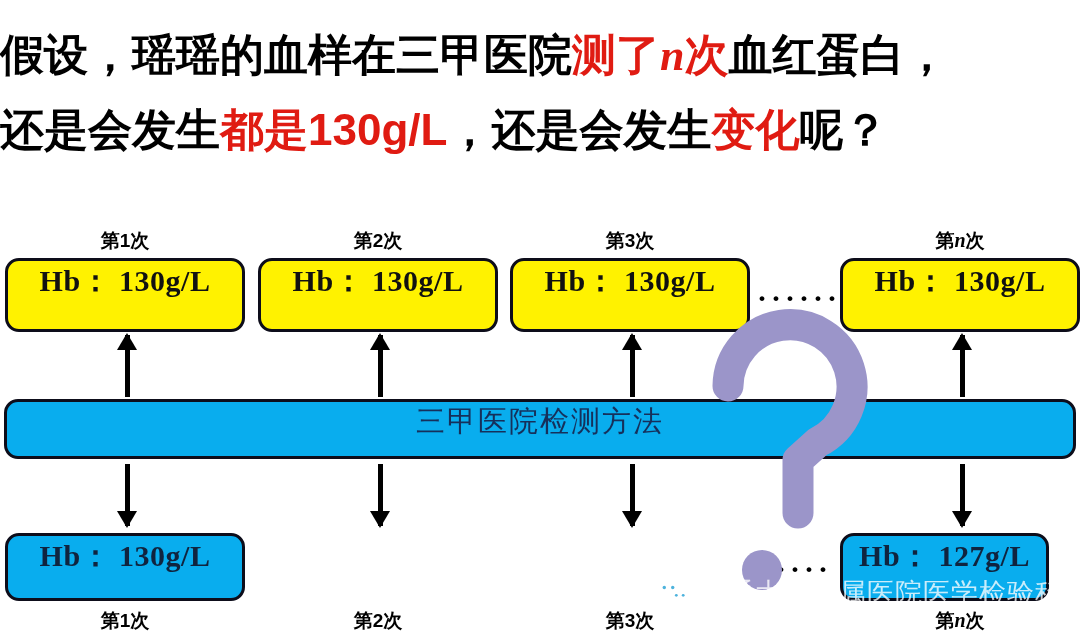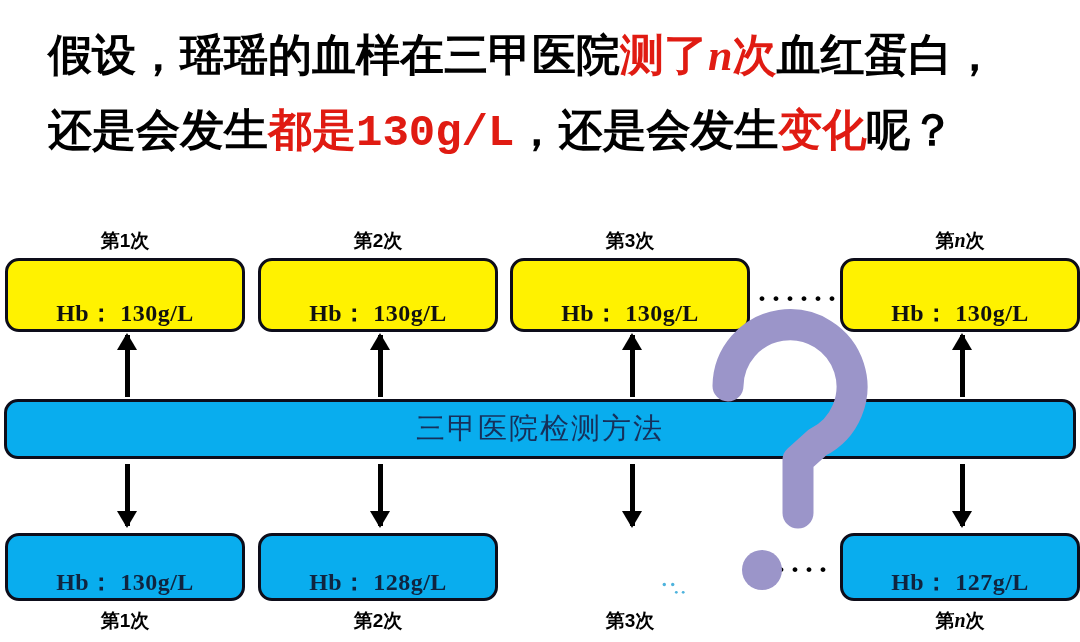--- a/index.html
+++ b/index.html
@@ -18,39 +18,38 @@
     overflow: hidden;
   }
 
   
   .title-block {
     position: absolute;
     left: 0;
     top: 18px;
     width: 864px;
     text-align: right;
-    padding-left: 48px;
   }
   .title-line {
     font-family: "Liberation Sans", "DejaVu Sans", sans-serif;
     font-weight: bold;
     font-size: 44px;
     line-height: 74px;
     color: #000000;
     white-space: nowrap;
     letter-spacing: 0px;
   }
   .red { color: #E01B12; }
   .ital-n {
     font-family: "Liberation Serif", "DejaVu Serif", serif;
     font-style: italic;
     font-weight: bold;
   }
   .lat {
-    font-family: Liberation Mono, monospace;
+    font-family: Liberation Sans, sans-serif;
     font-weight: bold;
   }
 
   
   .col-label {
     position: absolute;
     font-family: "Liberation Sans", "DejaVu Sans", sans-serif;
     font-weight: bold;
     font-size: 19px;
     color: #000000;
@@ -64,46 +63,46 @@
     font-size: 20px;
   }
 
   
   .hb-box {
     position: absolute;
     box-sizing: border-box;
     border: 3px solid #0d0d1a;
     border-radius: 14px;
     display: flex;
-    align-items: flex-end;
+    align-items: flex-start;
     justify-content: center;
     font-family: "Liberation Serif", "DejaVu Serif", serif;
     font-weight: bold;
-    font-size: 24px;
+    font-size: 30px;
     letter-spacing: 0.5px;
     white-space: nowrap;
   }
   .hb-box.yellow {
     background: #FFF200;
     color: #111111;
   }
   .hb-box.blue {
     background: #09ADEE;
     color: #10243F;
   }
 
   
   .method-bar {
     position: absolute;
     box-sizing: border-box;
     border: 3px solid #0d0d1a;
     border-radius: 14px;
     background: #09ADEE;
     display: flex;
-    align-items: center;
+    align-items: flex-start;
     justify-content: center;
     font-family: "Liberation Sans", "DejaVu Sans", sans-serif;
     font-size: 29px;
     color: #16305B;
     letter-spacing: 2px;
   }
 
   
   .arrow {
     position: absolute;
@@ -237,24 +236,21 @@
       <div class="head" style="top:47px;"></div>
     </div>
   <div class="arrow down" style="left:960px; top:464px;">
       <div class="shaft" style="height:62px;"></div>
       <div class="head" style="top:47px;"></div>
     </div>
 
   <div class="hb-box blue" style="left:5px;  top:533px; width:240px; height:68px;">
       <span>Hb： 130g/L</span>
     </div>
-  <div class="hb-box blue" style="left:258px;top:533px; width:240px; height:68px;">
-      <span>Hb： 128g/L</span>
-    </div>
-  <div class="hb-box blue" style="left:840px;top:533px; width:240px; height:68px;">
+  <div class="hb-box blue" style="left:840px;top:533px; width:209px; height:68px;">
       <span>Hb： 127g/L</span>
     </div>
 
   <div class="dots" style="left:762px; top:554px;">·····</div>
 
   <div class="col-label" style="left:5px;  top:608px; width:240px;"><span>第</span><span>1</span><span>次</span></div>
   <div class="col-label" style="left:258px;top:608px; width:240px;"><span>第</span><span>2</span><span>次</span></div>
   <div class="col-label" style="left:510px;top:608px; width:240px;"><span>第</span><span>3</span><span>次</span></div>
   <div class="col-label" style="left:840px;top:608px; width:240px;"><span>第</span><span class="ital-n">n</span><span>次</span></div>
 
@@ -268,15 +264,16 @@
 
   <div class="watermark">
     <svg width="36" height="30" viewBox="0 0 36 30">
       <path d="M13.5 2C6.6 2 1 6.6 1 12.3c0 3.2 1.8 6.1 4.6 8L4.4 24l4.3-2.2c1.5.4 3.1.7 4.8.7h.8c-.3-.9-.4-1.8-.4-2.7 0-5.5 5.3-9.9 11.9-9.9.4 0 .8 0 1.2.1C25.7 5.6 20.2 2 13.5 2z" fill="#ffffff"></path>
       <circle cx="9.3" cy="9.5" r="1.7" fill="#1C9ED4"></circle>
       <circle cx="17.7" cy="9.5" r="1.7" fill="#1C9ED4"></circle>
       <path d="M35 19.4c0-4.6-4.6-8.4-10.2-8.4S14.6 14.8 14.6 19.4c0 4.6 4.6 8.4 10.2 8.4 1.2 0 2.4-.2 3.5-.5l3.4 1.8-.9-3c2.5-1.5 4.2-4 4.2-6.7z" fill="#ffffff"></path>
       <circle cx="21.3" cy="17.3" r="1.4" fill="#1C9ED4"></circle>
       <circle cx="28.2" cy="17.3" r="1.4" fill="#1C9ED4"></circle>
     </svg>
+    <span class="wm-text">南通大学附属医院医学检验科</span>
   </div>
 
 </div>
 
 </body></html>

